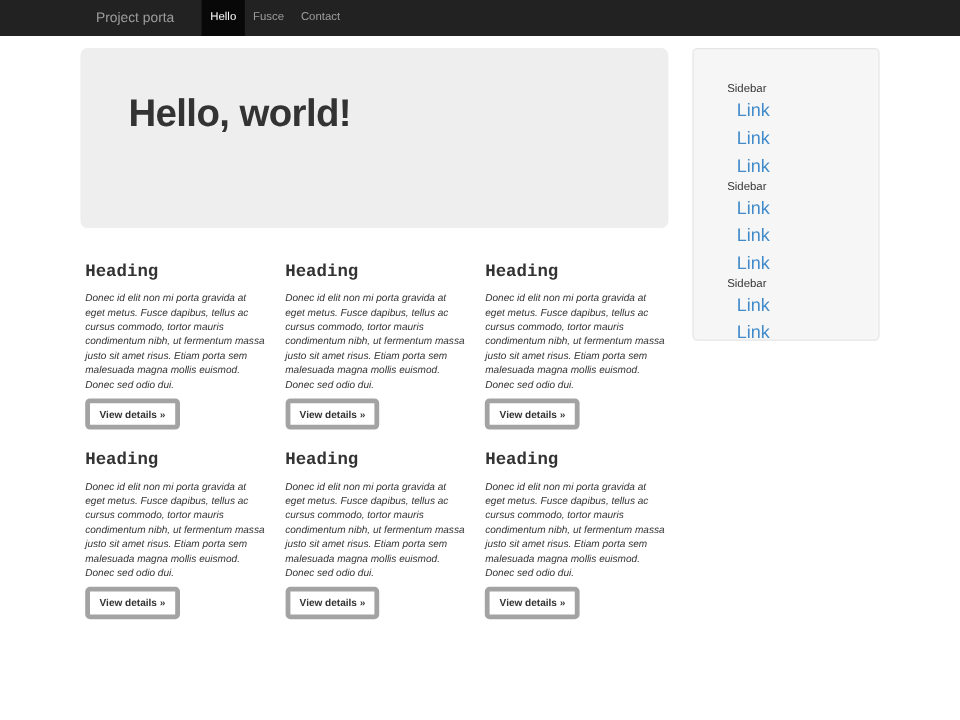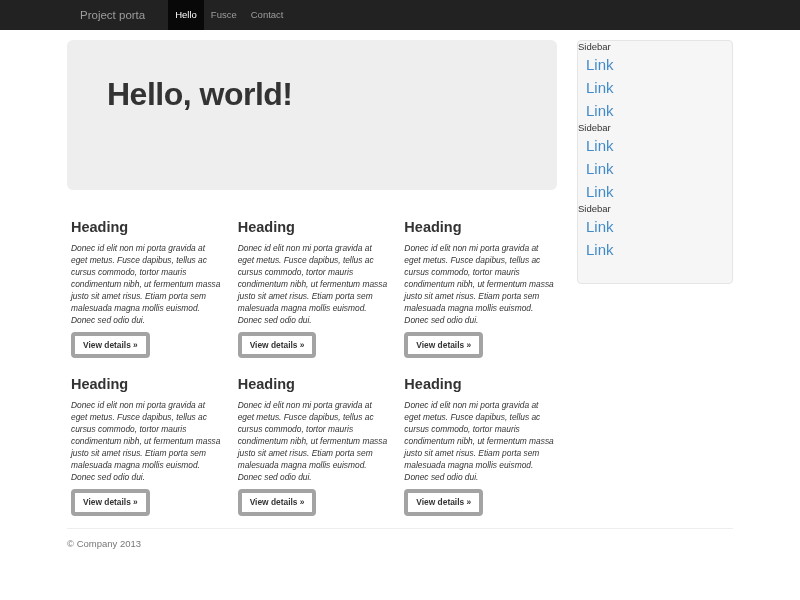--- a/index.html
+++ b/index.html
@@ -48,40 +48,40 @@
     font-size:11.3px; line-height:17.5px; color:#3c3c3c;
   }
 
   
   .cards { padding-left:4px; }
   .row { display:flex; }
   .col { width:154px; margin-right:14px; }
   .col:last-child { margin-right:0; }
   .col h2 {
     font-size:14.5px; line-height:18px; font-weight:bold;
-    color:#333333; margin:28px 0 6px;
+    color:#333333; margin:28px 0 6px;font-family:Liberation Mono, monospace;
   }
   .row2 .col h2 { margin-top:17px; }
   .col p {
     font-size:8.4px; line-height:12px; color:#333333; margin:0 0 6px;font-style:italic;
   }
   .btn {
     display:inline-block; background:#ffffff;
     border:4px solid #a3a3a3; border-radius:4px;
     padding:5px 8px; font-size:8.4px; line-height:1;
     font-weight:bold; color:#333333; cursor:pointer;
     font-family:"Liberation Sans", sans-serif;
   }
 
   
   .sidebar {
     width:156px; flex:0 0 156px; margin-top:10px;
     height:244px; background:#f6f6f6;
     border:1px solid #e5e5e5; border-radius:4px;
-    padding:0;
+    padding:28px;
   }
   .side-title {
     font-size:9.5px; line-height:12px; color:#333333;
   }
   .side-link {
     display:block; height:23px; line-height:23px;
     padding-left:8px; font-size:15px; color:#428bca; cursor:pointer;
   }
 
   
@@ -175,17 +175,13 @@
         <a class="side-link">Link</a>
       </div>
       <div>
         <div class="side-title">Sidebar</div>
         <a class="side-link">Link</a>
         <a class="side-link">Link</a>
       </div>
     </div>
   </div>
 
-  <footer>
-    <hr class="footer-hr">
-    <p class="footer-text">© Company 2013</p>
-  </footer>
 </div>
 
 </body></html>

